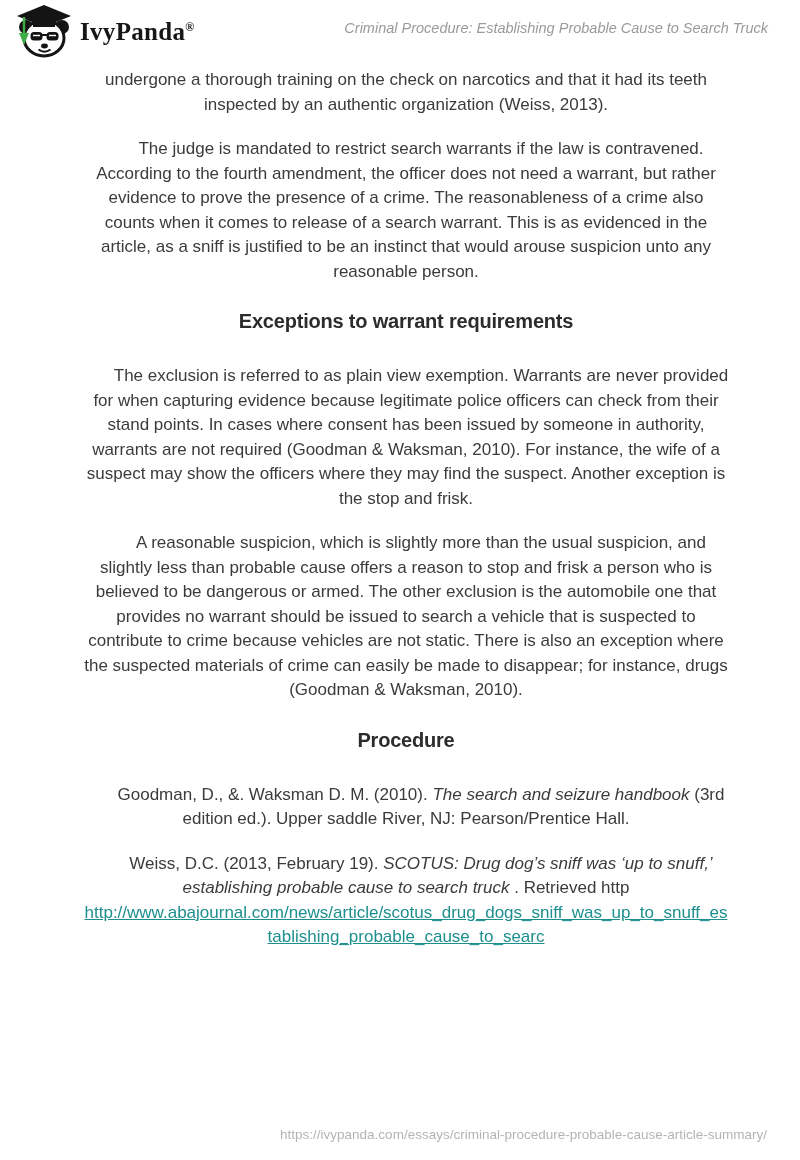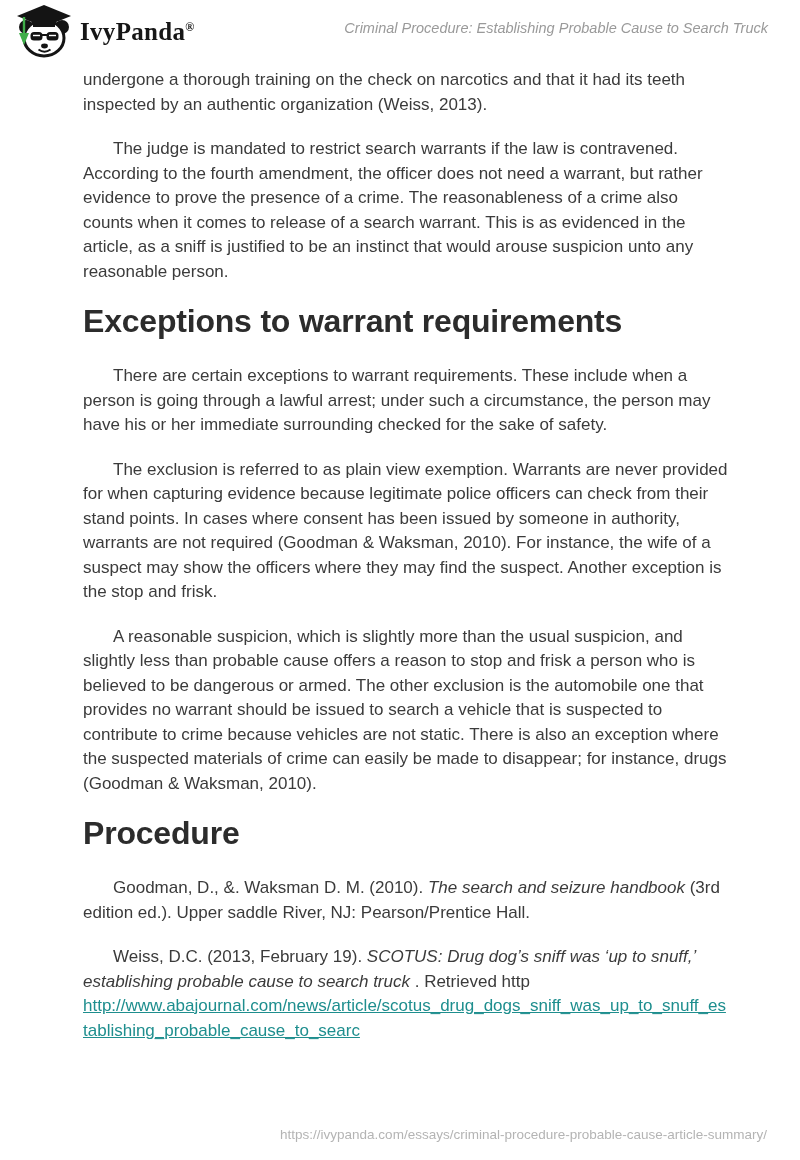--- a/index.html
+++ b/index.html
@@ -3,20 +3,21 @@
 <meta charset="utf-8">
 <style>
   html, body { margin: 0; padding: 0; background: #fff; }
   .page {
     position: relative;
     width: 800px;
     height: 1160px;
     background: #ffffff;
     font-family: "Liberation Sans", sans-serif;
     overflow: hidden;
+    text-align: center;
   }
 
   
   .header {
     position: absolute;
     left: 14px;
     top: 4px;
     display: flex;
     align-items: center;
   }
@@ -54,21 +55,21 @@
     color: var(--body-text, #3b3b3b);
     margin-left: 8px;
   }
   .content p {
     margin: 0 0 20px 0;
     text-indent: 30px;
     overflow-wrap: break-word;
   }
   .content p.continuation { text-indent: 0; }
   .content h1 {
-    font-size: 32px;
+    font-size: 20px;
     line-height: 34px;
     font-weight: 700;
     color: #2c2c2c;
     margin: 20px 0 26px 0;
     letter-spacing: -0.2px;
   }
   .content em { font-style: italic; }
   a.ref-link {
     color: var(--link-color, #1e8e8e);
     cursor: pointer;
@@ -115,21 +116,20 @@
   </div>
 
   <div class="doc-title">Criminal Procedure: Establishing Probable Cause to Search Truck</div>
 
   <div class="content">
     <p class="continuation">undergone a thorough training on the check on narcotics and that it had its teeth inspected by an authentic organization (Weiss, 2013).</p>
     <p>The judge is mandated to restrict search warrants if the law is contravened. According to the fourth amendment, the officer does not need a warrant, but rather evidence to prove the presence of a crime. The reasonableness of a crime also counts when it comes to release of a search warrant. This is as evidenced in the article, as a sniff is justified to be an instinct that would arouse suspicion unto any reasonable person.</p>
 
     <h1>Exceptions to warrant requirements</h1>
 
-    <p>There are certain exceptions to warrant requirements. These include when a person is going through a lawful arrest; under such a circumstance, the person may have his or her immediate surrounding checked for the sake of safety.</p>
     <p>The exclusion is referred to as plain view exemption. Warrants are never provided for when capturing evidence because legitimate police officers can check from their stand points. In cases where consent has been issued by someone in authority, warrants are not required (Goodman &amp; Waksman, 2010). For instance, the wife of a suspect may show the officers where they may find the suspect. Another exception is the stop and frisk.</p>
     <p>A reasonable suspicion, which is slightly more than the usual suspicion, and slightly less than probable cause offers a reason to stop and frisk a person who is believed to be dangerous or armed. The other exclusion is the automobile one that provides no warrant should be issued to search a vehicle that is suspected to contribute to crime because vehicles are not static. There is also an exception where the suspected materials of crime can easily be made to disappear; for instance, drugs (Goodman &amp; Waksman, 2010).</p>
 
     <h1>Procedure</h1>
 
     <p><span>Goodman, D., &amp;. Waksman D. M. (2010). </span><em>The search and seizure handbook</em><span> (3rd edition ed.). Upper saddle River, NJ: Pearson/Prentice Hall.</span></p>
 
     <p><span>Weiss, D.C. (2013, February 19). </span><em>SCOTUS: Drug dog’s sniff was ‘up to snuff,’ establishing probable cause to search truck</em><span> . Retrieved http </span><a class="ref-link" href="#">http://www.abajournal.com/news/article/scotus_drug_dogs_sniff_was_up_to_snuff_establishing_probable_cause_to_searc</a></p>
   </div>
 

